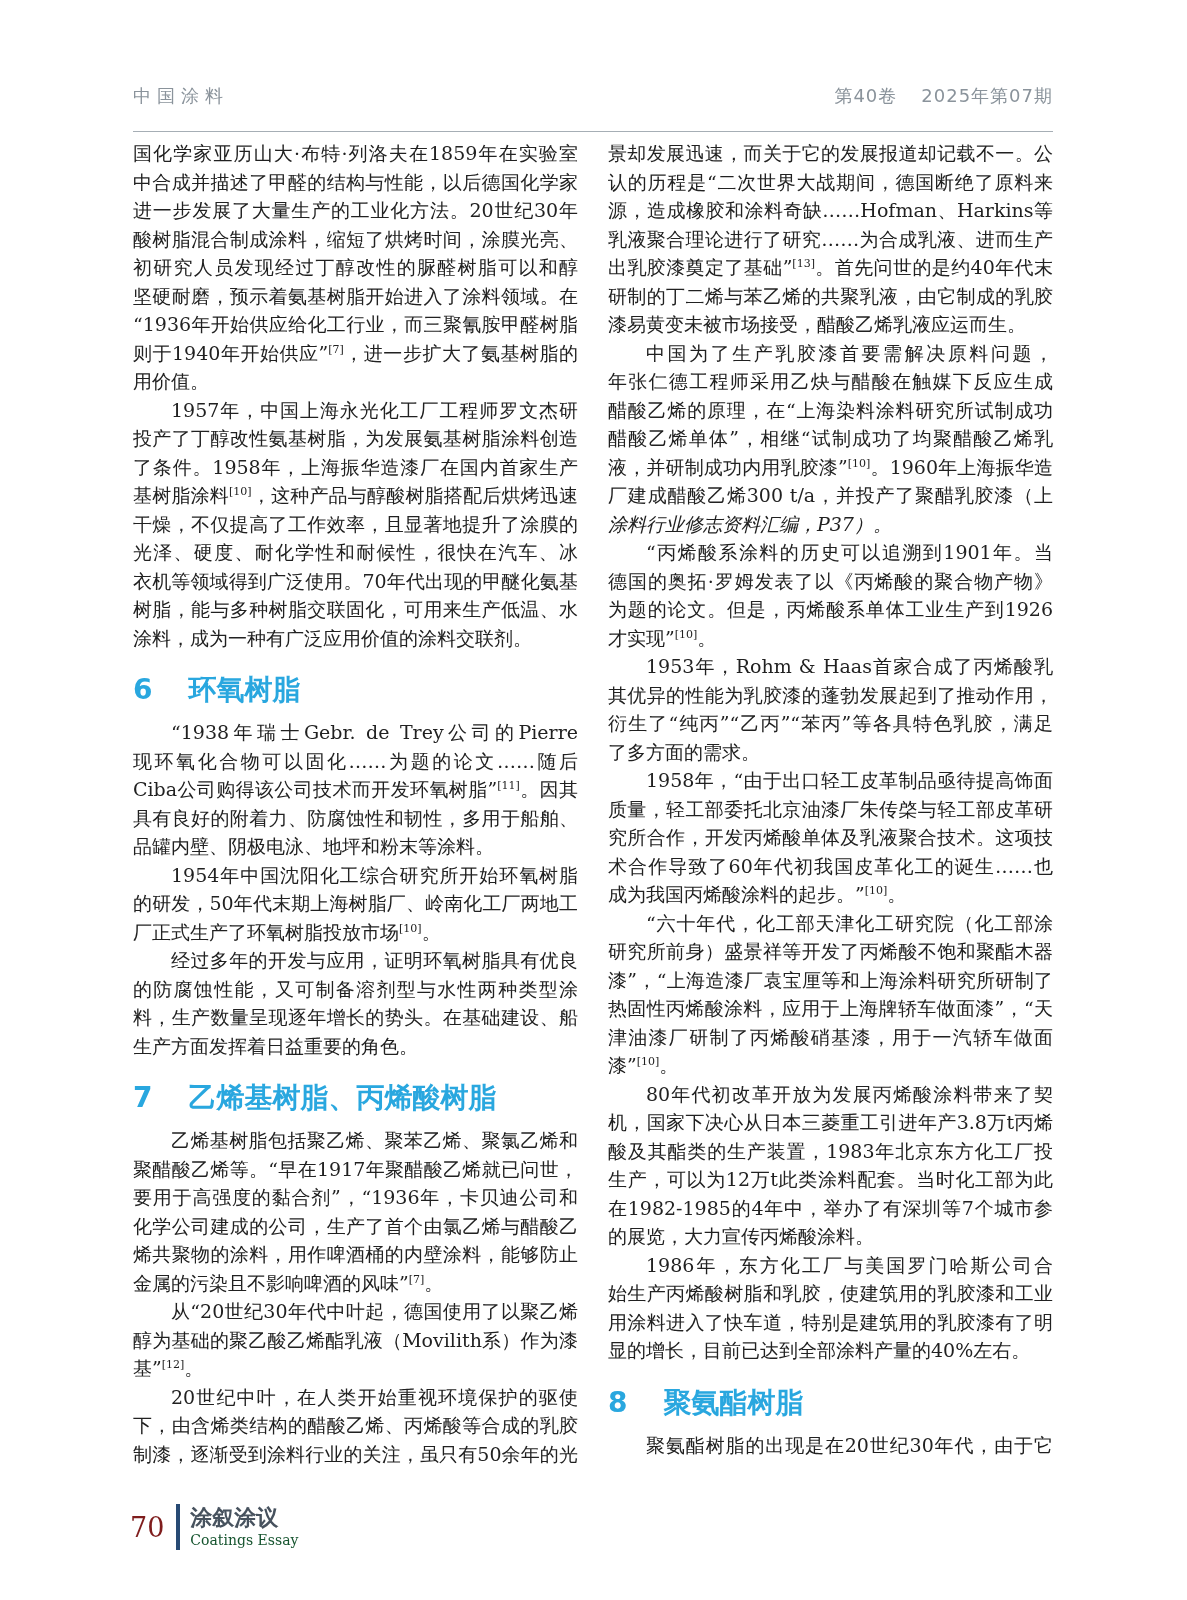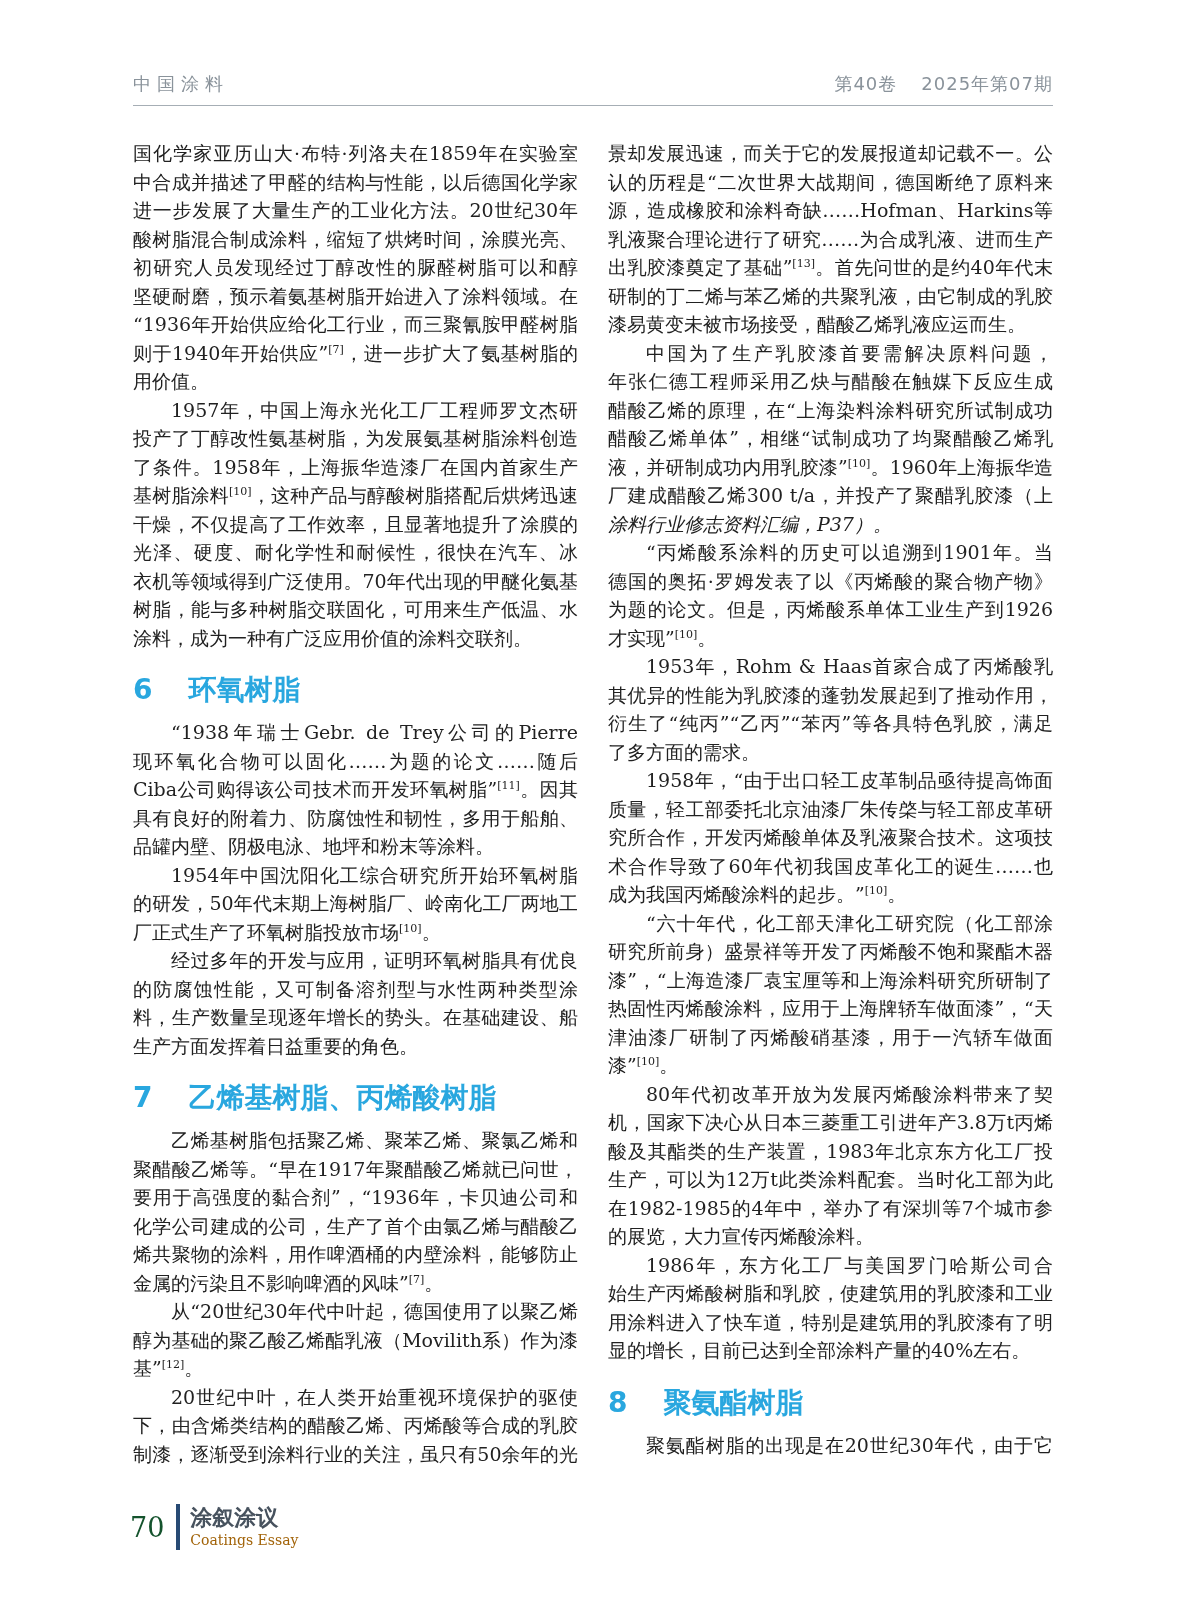--- a/index.html
+++ b/index.html
@@ -3,23 +3,23 @@
 <meta charset="utf-8">
 <style>
   html,body { margin:0; padding:0; background:#e8e8e8; }
   .page {
     position:relative; width:1187px; height:1600px; margin:0 auto;
     background:#ffffff; overflow:hidden;
     font-family:"DejaVu Serif", serif; color:#212121;
   }
   
   .page-header {
-    position:absolute; left:133px; right:134px; top:72px;
+    position:absolute; left:133px; right:134px; top:84px;
     display:flex; justify-content:space-between; align-items:flex-end;
-    padding-bottom:9px; border-bottom:1.5px solid #a6aeb5;
+    padding-bottom:23px; border-bottom:1.5px solid #a6aeb5;
     font-family:"DejaVu Sans", sans-serif; color:#8a939b; font-size:18px;
   }
   .journal-name { letter-spacing:6px; }
   .issue-info span { letter-spacing:1px; }
   .issue-info .vol { margin-right:24px; }
   
   .content {
     position:absolute; top:139px; left:133px;
     display:flex; gap:30px;
   }
@@ -40,30 +40,30 @@
     font-family:"DejaVu Sans", sans-serif; font-weight:bold;
     font-size:28px; color:#29a7df; display:flex;
   }
   .h-num { margin-right:36px; }
   
   .page-footer {
     position:absolute; left:130px; bottom:50px;
     display:flex; align-items:center;
   }
   .page-number {
-    font-family:"DejaVu Serif", serif; font-size:27px; color:#14532d;
+    font-family:"DejaVu Serif", serif; font-size:27px; color:#7f1d1d;
     margin-right:12px;
   }
   .footer-bar { width:4px; height:46px; background:#274a74; margin-right:10px; }
   .footer-col-title {
     font-family:"DejaVu Sans", sans-serif; font-weight:bold;
     font-size:22px; color:#47525e; line-height:26px;
   }
   .footer-col-subtitle {
-    font-family:"DejaVu Serif", serif; font-size:14px; color:#a16207; line-height:18px;
+    font-family:"DejaVu Serif", serif; font-size:14px; color:#14532d; line-height:18px;
   }
 </style>
 </head>
 <body>
 
 <div class="page">
 
   <div class="page-header">
     <span class="journal-name">中国涂料</span>
     <span class="issue-info">

